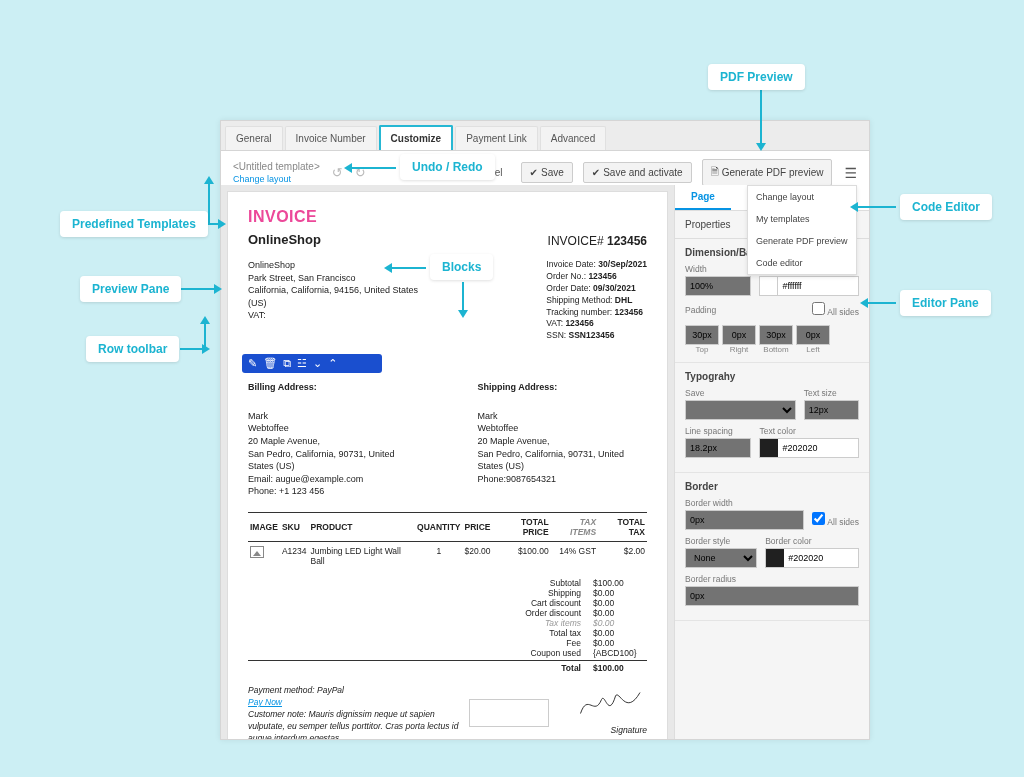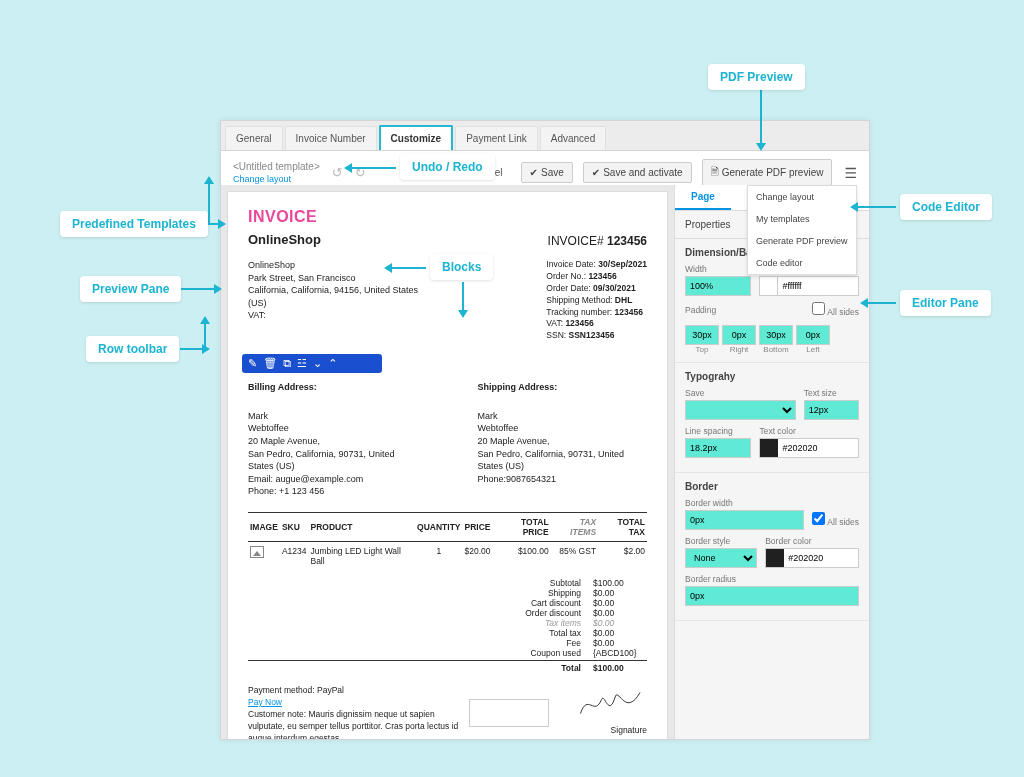--- a/index.html
+++ b/index.html
@@ -44,38 +44,38 @@
   table.items th.c,table.items td.c{text-align:center;}
   table.items td{padding:4px 2px;vertical-align:top;}
   .imgph{width:14px;height:12px;border:1px solid #888;display:inline-block;position:relative;}
   .imgph:before{content:"";position:absolute;left:2px;top:4px;width:0;height:0;border-left:4px solid transparent;border-right:4px solid transparent;border-bottom:5px solid #888;}
   .totals{margin-top:8px;font-size:8.5px;}
   .totals .row{display:flex;justify-content:flex-end;gap:12px;}
   .totals .row.i{color:#999;font-style:italic;}
   .totals .row .lbl{min-width:90px;text-align:right;}
   .totals .row .val{min-width:54px;text-align:left;}
   .totals .row.gt{border-top:1px solid #333;margin-top:2px;padding-top:2px;font-weight:bold;}
-  .sigrow{display:flex;margin-top:12px;gap:28px;}
+  .sigrow{display:flex;margin-top:12px;gap:28px;font-style:italic;}
   .pinfo{flex:1;font-size:8.5px;line-height:1.4;}
   .pinfo a{color:#0693e3;text-decoration:underline;}
   .inputbox{border:1px solid #ccc;width:80px;height:28px;margin:2px 0 4px 8px;}
   .sigsvg{width:70px;height:36px;}
   .siglabel{text-align:right;font-size:8.5px;margin-top:2px;}
   
   .editor{width:195px;background:#f5f5f5;border-left:1px solid #ddd;font-size:9px;color:#444;position:relative;}
   .etabs{display:flex;border-bottom:1px solid #ddd;background:#fff;}
   .etabs .et{padding:6px 16px;font-size:10px;cursor:pointer;color:#555;}
   .etabs .et.active{border-bottom:2px solid #0693e3;color:#0693e3;font-weight:bold;}
   .ddmenu{z-index:10;}
   .ehead{display:flex;justify-content:space-between;align-items:center;padding:8px 10px;border-bottom:1px solid #ddd;font-size:10px;}
   .section{padding:8px 10px;border-bottom:1px solid #e4e4e4;}
   .section .stitle{font-size:10px;color:#444;margin-bottom:6px;font-weight:bold;}
   .frow{display:flex;gap:8px;margin-bottom:6px;align-items:center;}
   .frow label{font-size:8.5px;color:#777;display:block;margin-bottom:2px;}
-  .inp, select.inp{border:1px solid #ccc;background:#5eead4;font-size:9px;padding:3px 4px;width:100%;height:20px;}
+  .inp, select.inp{border:1px solid #ccc;background:#737373;font-size:9px;padding:3px 4px;width:100%;height:20px;}
   .cbx{display:flex;align-items:center;gap:4px;font-size:8.5px;color:#666;}
   .pads{display:flex;gap:3px;}
   .pads .p{text-align:center;}
   .pads .p .inp{width:34px;text-align:center;}
   .pads .p span{font-size:8px;color:#888;display:block;}
   .clrbox{display:flex;align-items:center;border:1px solid #ccc;background:#fff;height:20px;}
   .clrbox .sw{width:18px;height:18px;}
   .clrbox input{border:none;font-size:9px;padding:0 4px;width:60px;outline:none;}
   
   .call{position:absolute;background:#fff;color:#1cb4d1;font-size:12px;font-weight:600;padding:6px 12px;border-radius:4px;box-shadow:0 1px 3px rgba(0,0,0,.12);z-index:30;}
@@ -202,21 +202,21 @@
           </tr>
             </thead>
           <tbody>
               <tr>
             <td><span class="imgph"></span></td>
             <td>A1234</td>
             <td>Jumbing LED Light Wall Ball</td>
             <td class="c">1</td>
             <td class="r">$20.00</td>
             <td class="r">$100.00</td>
-            <td class="r">85% GST</td>
+            <td class="r">14% GST</td>
             <td class="r">$2.00</td>
           </tr>
             </tbody>
         </table>
 
         <div class="totals">
           <div class="row">
               <span class="lbl">Subtotal</span>
               <span class="val">$100.00</span>
             </div>

